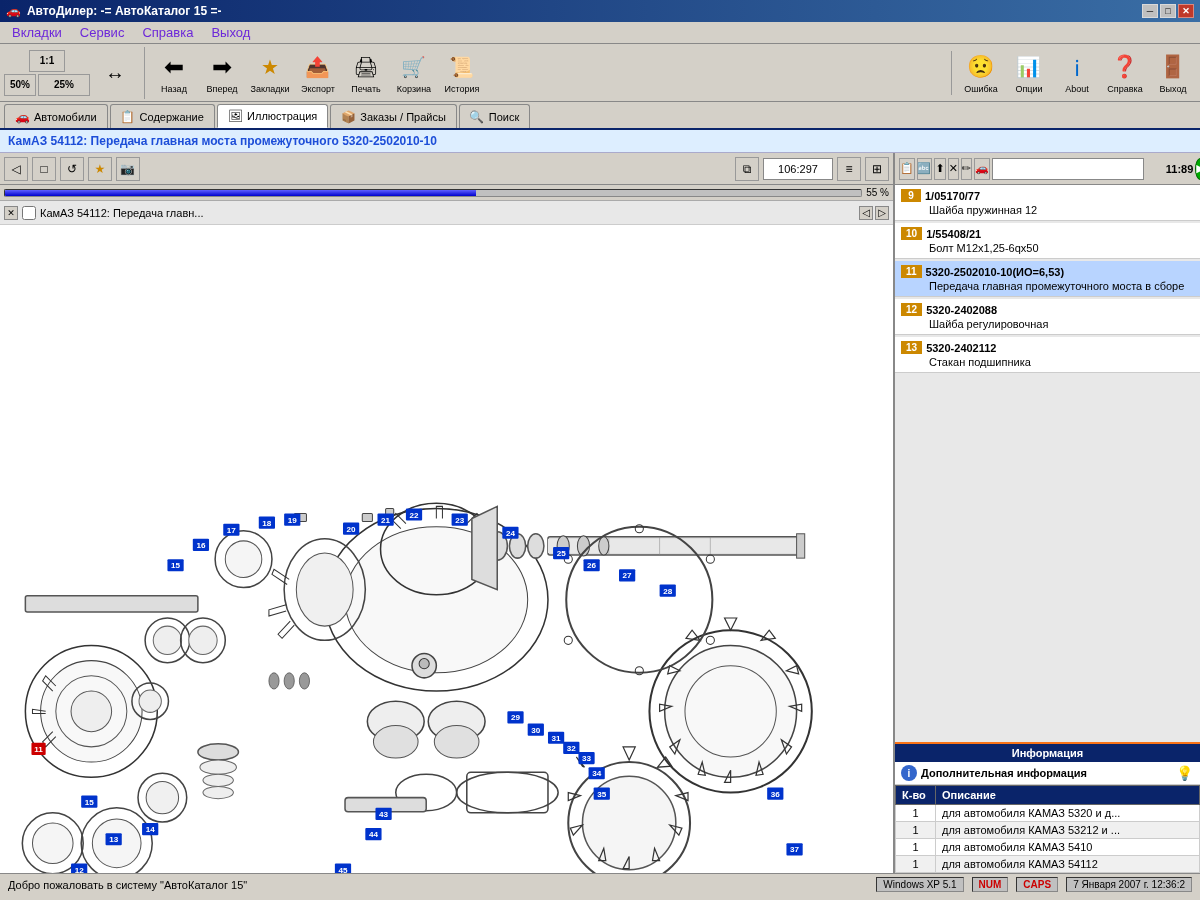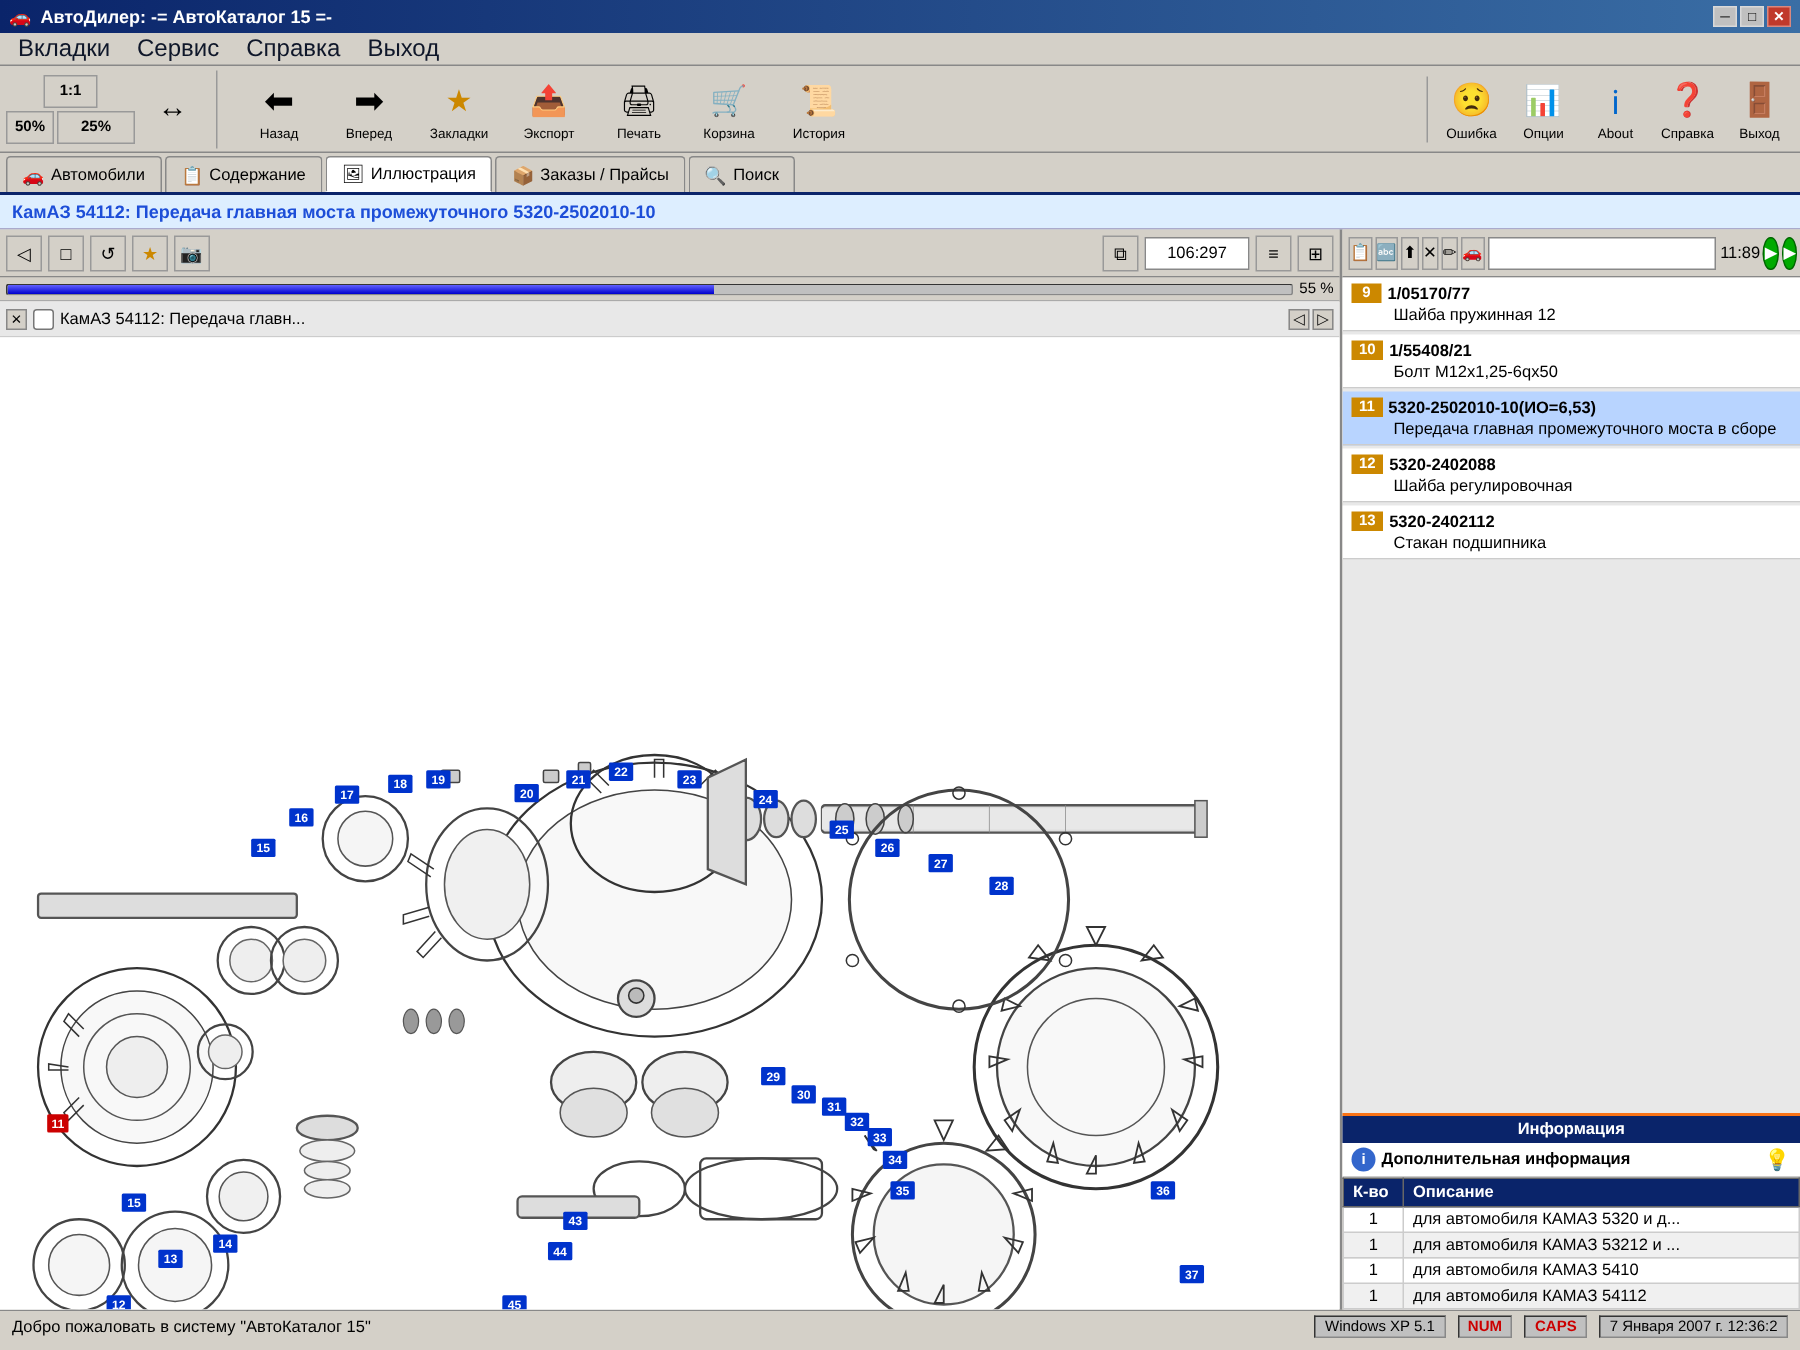--- a/index.html
+++ b/index.html
@@ -32,33 +32,33 @@
       height: 22px;
       display: flex;
       align-items: center;
       padding: 0 4px;
       border-bottom: 1px solid #888;
       gap: 2px;
     }
     .menu-item {
       padding: 2px 8px;
       cursor: pointer;
-      font-size: 16px;
-      color: #0f172a;
+      font-size: 13px;
+      color: #6d28d9;
     }
 
     
     #toolbar {
       background: #d4d0c8;
       height: 58px;
       display: flex;
       align-items: center;
       padding: 2px 4px;
       border-bottom: 1px solid #888;
-      gap: 14px;
+      gap: 2px;
     }
     .toolbar-group {
       display: flex;
       align-items: center;
       gap: 2px;
       border-right: 1px solid #999;
       padding-right: 6px;
       margin-right: 4px;
       height: 52px;
     }
@@ -866,21 +866,21 @@
   <div id="right-panel">
 
     <div id="right-toolbar">
       <div class="r-btn" title="Add to basket">📋</div>
       <div class="r-btn" title="Search">🔤</div>
       <div class="r-btn" title="Navigate">⬆</div>
       <div class="r-btn" title="Delete">✕</div>
       <div class="r-btn" title="Edit">✏</div>
       <div class="r-btn" title="Car">🚗</div>
       <input type="text" id="search-input" style="flex: 1 1 0%; height: 22px; border: 1px solid rgb(136, 136, 136); font-size: 11px; padding: 0px 4px;">
-      <span style="font-size:11px;margin-left:1px;">11:89</span>
+      <span style="font-size:11px;margin-left:20px;font-weight:bold;">11:89</span>
       <div class="green-btn">▶</div>
       <div class="green-btn">▶</div>
 
     </div>
 
     <div id="parts-list">
 
       <div class="part-item">
         <div class="part-header">
           <span class="part-num-badge">9</span>

